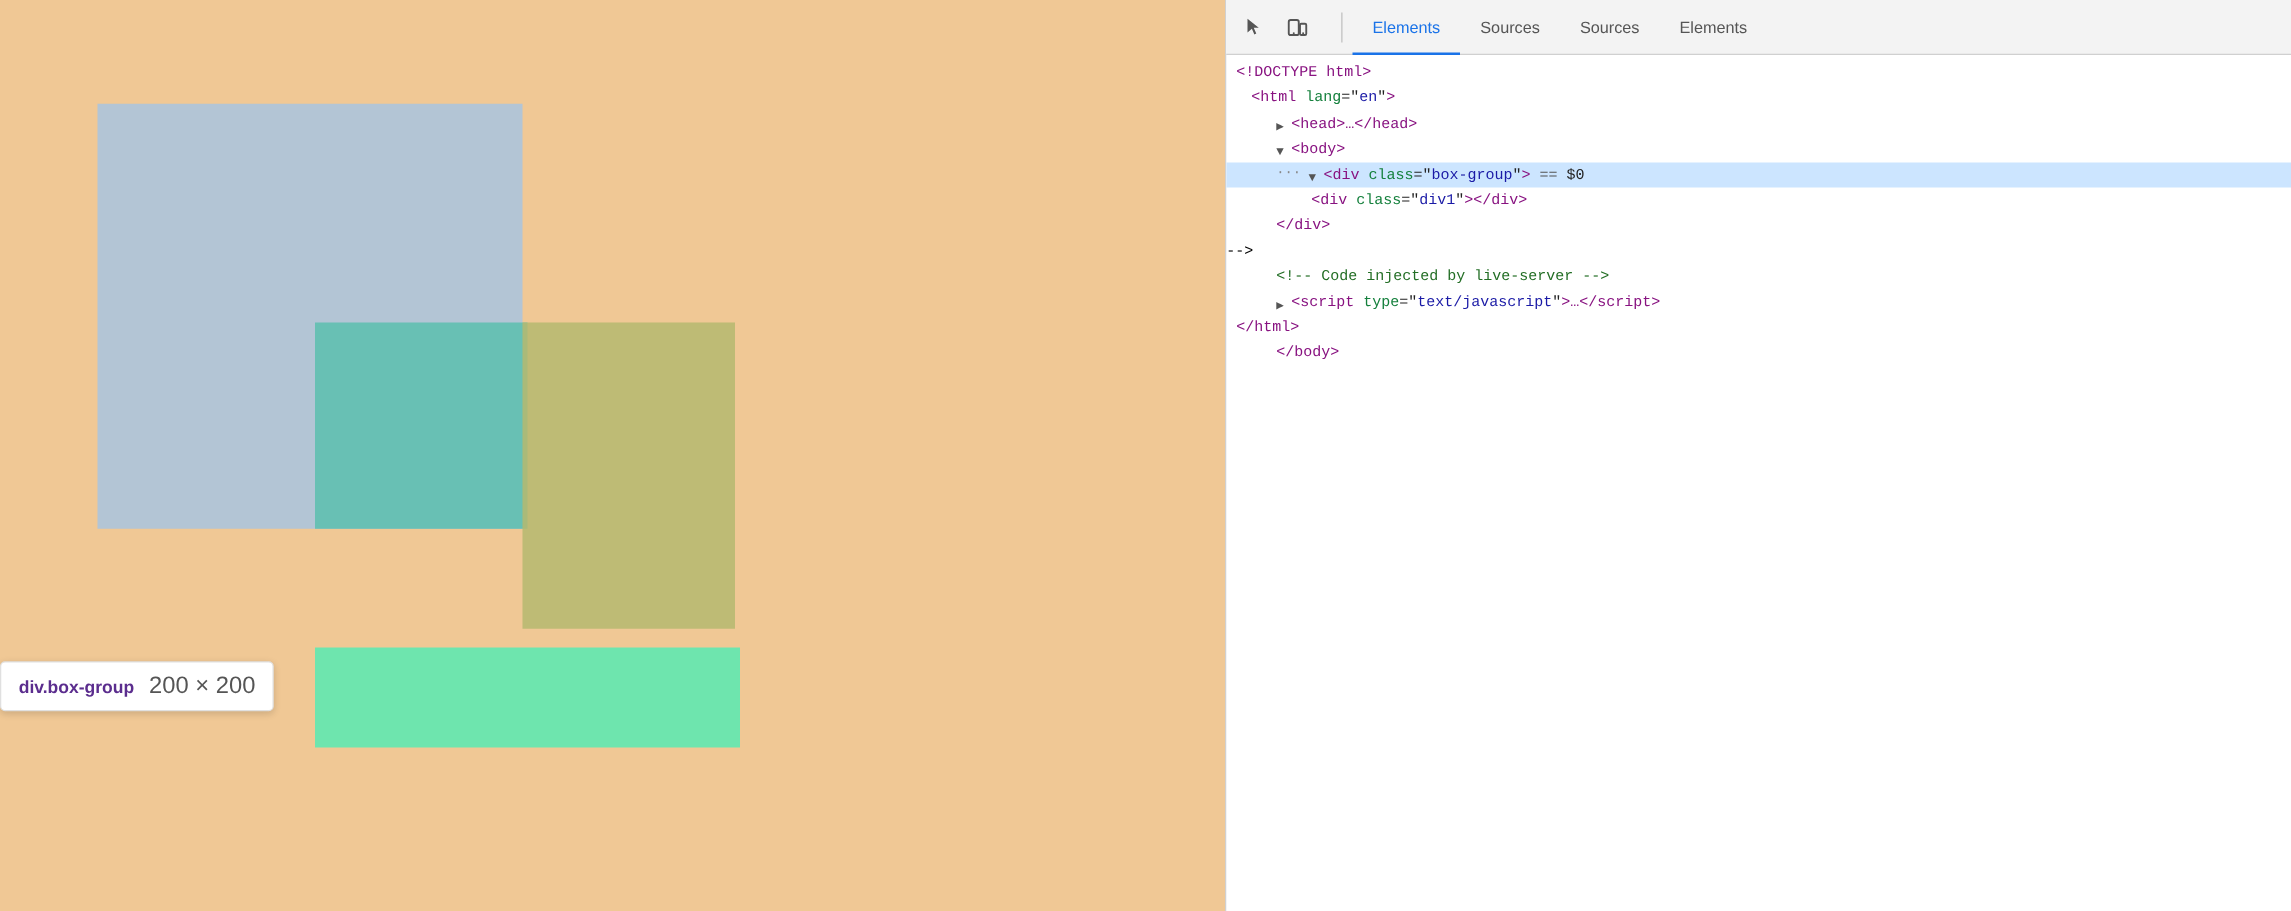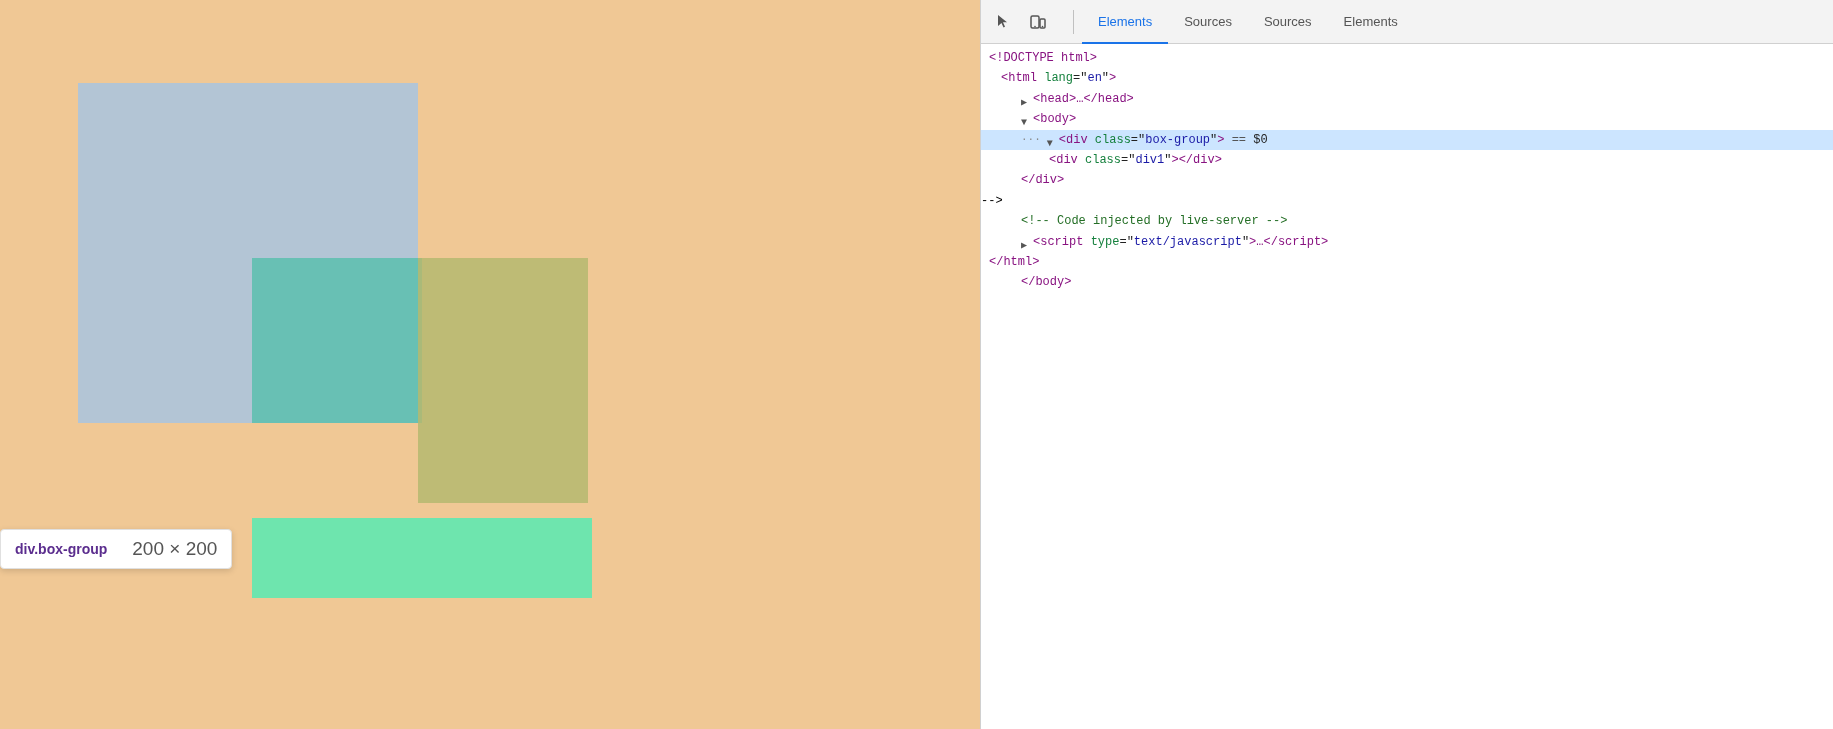--- a/index.html
+++ b/index.html
@@ -59,21 +59,21 @@
     .tooltip {
       position: absolute;
       bottom: 160px;
       left: 0px;
       background: white;
       border: 1px solid #e0e0e0;
       border-radius: 4px;
       padding: 8px 14px;
       display: flex;
       align-items: center;
-      gap: 25px;
+      gap: 12px;
       font-size: 13px;
       box-shadow: 0 2px 6px rgba(0,0,0,0.15);
       white-space: nowrap;
       z-index: 10;
     }
 
     .tooltip-class {
       color: #5b2d8e;
       font-weight: bold;
       font-size: 14px;

